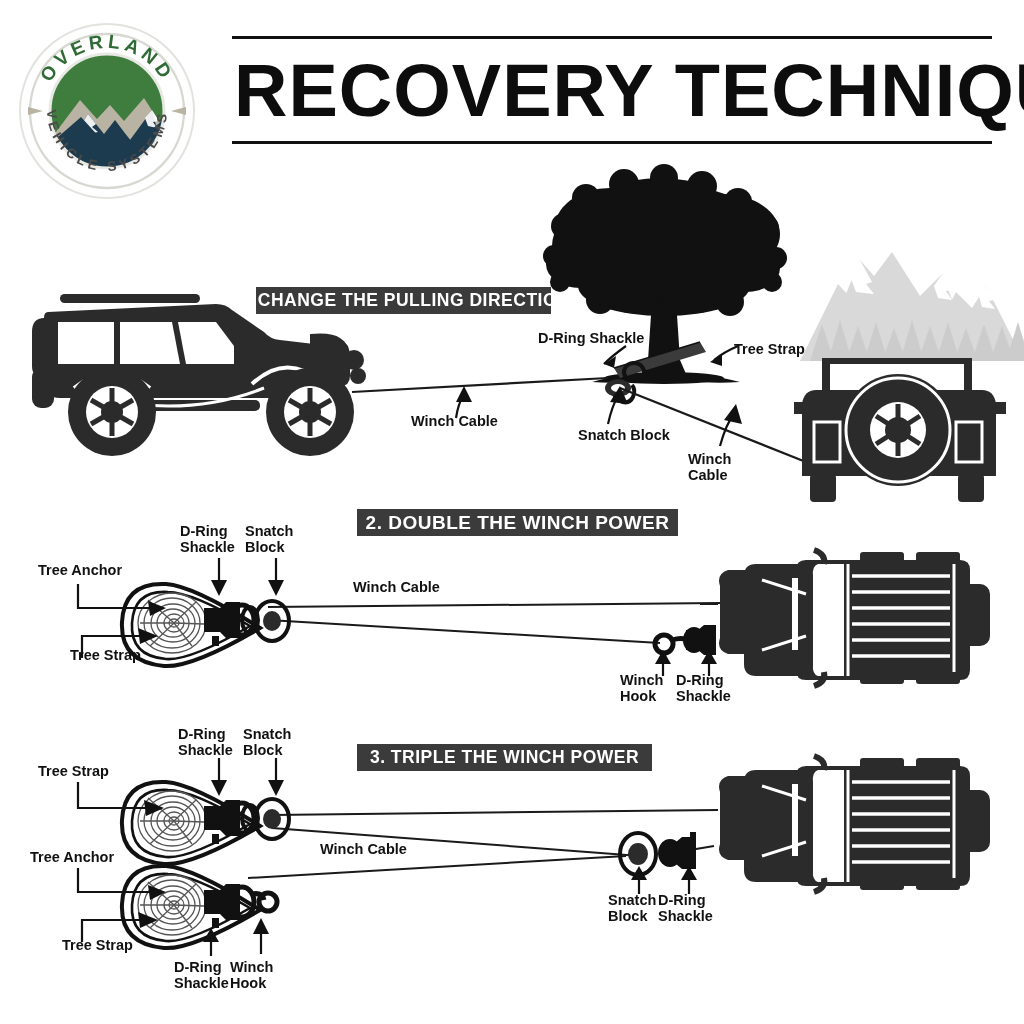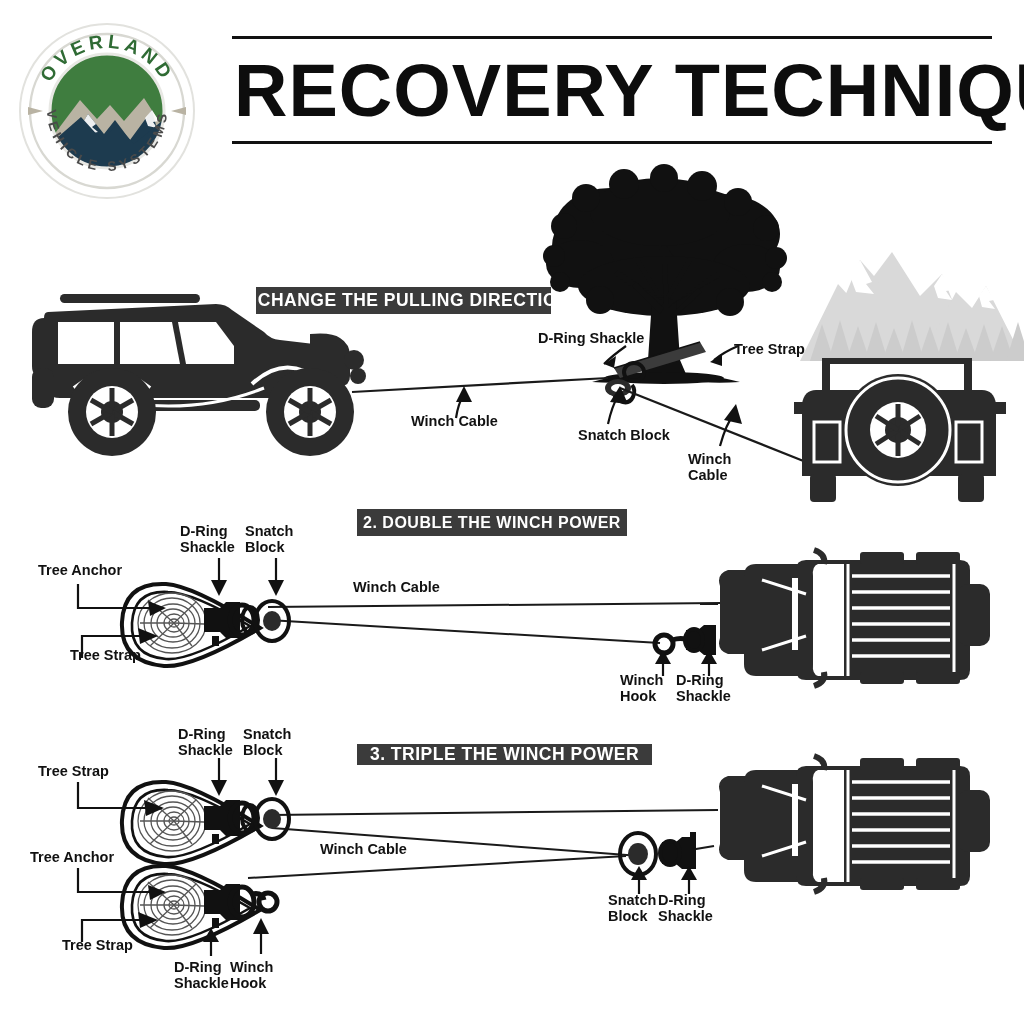--- a/index.html
+++ b/index.html
@@ -30,22 +30,22 @@
 
   
   .secbar{
     position:absolute;background:#3b3b3b;color:#fff;
     font-family:"Liberation Sans Narrow","Liberation Sans",sans-serif;
     font-weight:bold;letter-spacing:.5px;
     display:flex;align-items:center;justify-content:center;
     padding:0 10px;box-sizing:border-box;white-space:nowrap;
   }
   #bar1{left:256px;top:287px;width:295px;height:27px;font-size:17.5px;}
-  #bar2{left:357px;top:509px;width:270px;height:27px;font-size:16px;}
-  #bar3{left:357px;top:744px;width:295px;height:21px;font-size:17.5px;}
+  #bar2{left:357px;top:509px;width:321px;height:27px;font-size:19px;}
+  #bar3{left:357px;top:744px;width:295px;height:27px;font-size:17.5px;}
 
   
   .lbl{
     position:absolute;color:#111;font-weight:bold;
     font-family:"Liberation Sans Narrow","Liberation Sans",sans-serif;
     font-size:14.5px;line-height:1.08;white-space:pre-line;
     letter-spacing:0px;
   }
   .lbl.c{text-align:left;}
   .lbl.l{text-align:left;}

